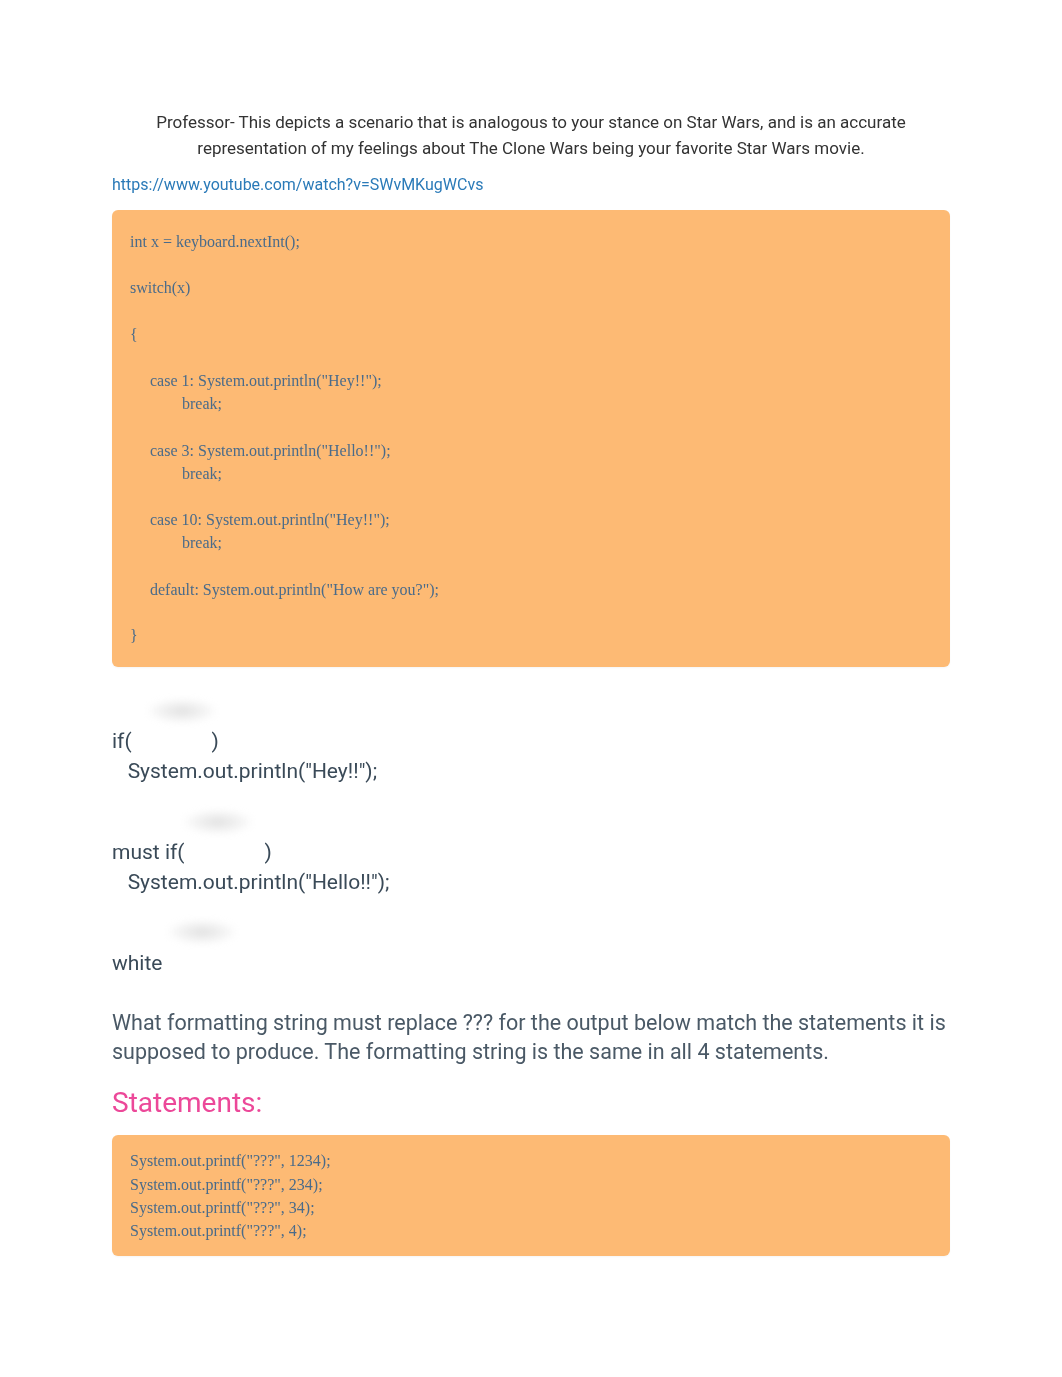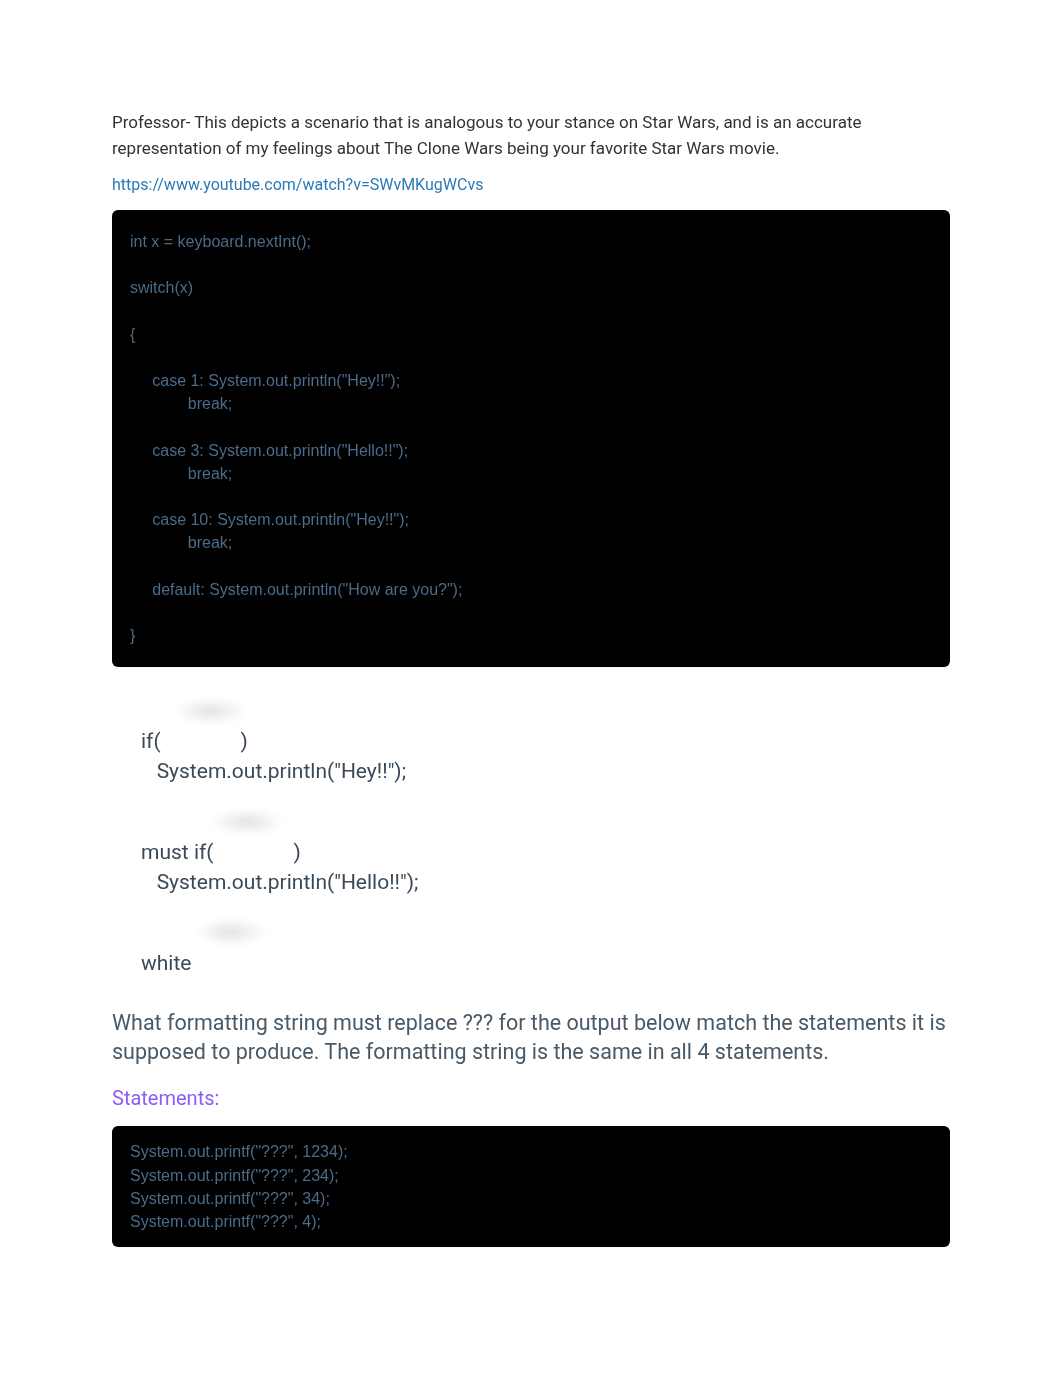--- a/index.html
+++ b/index.html
@@ -12,54 +12,54 @@
       width: 1062px;
     }
     .page {
       padding: 110px 112px 100px 112px;
     }
     .intro {
       font-size: 17px;
       line-height: 1.5;
       color: #333;
       margin-bottom: 14px;
+      text-align: center;
     }
     .link {
       color: #2a7ab8;
       font-size: 16px;
       text-decoration: none;
       display: inline-block;
       margin-bottom: 16px;
     }
     .question {
       font-size: 21.5px;
       color: #4a5966;
       line-height: 1.35;
       margin-bottom: 20px;
     }
     .codeblock {
-      background: #000000;
+      background: #fdba74;
       border-radius: 6px;
       padding: 20px 18px;
-      font-family: Liberation Sans, sans-serif;
+      font-family: Liberation Serif, serif;
       font-size: 16px;
       line-height: 1.45;
       color: #4a6b8a;
       white-space: pre;
       margin-bottom: 30px;
       box-shadow: 0 1px 2px rgba(0,0,0,0.04);
     }
     .answer-area {
       font-size: 21px;
       color: #3a4a58;
       line-height: 1.4;
       margin-bottom: 30px;
       font-family: -apple-system, BlinkMacSystemFont, "Segoe UI", Roboto, sans-serif;
       position: relative;
-      margin-left: 29px;
     }
     .answer-line {
       margin-bottom: 0;
       position: relative;
     }
     .blur-spot {
       display: inline-block;
       width: 72px;
       height: 26px;
       border-radius: 13px;
@@ -71,22 +71,22 @@
     }
     .blur-row {
       height: 28px;
       padding-left: 34px;
       margin-bottom: 2px;
     }
     .answer-spacer {
       height: 22px;
     }
     .subheading {
-      font-size: 20px;
-      color: #8b5cf6;
+      font-size: 28px;
+      color: #ec4899;
       margin-bottom: 16px;
     }
   </style>
 </head>
 <body>
 
 <div class="page">
 
   <div class="intro">Professor- This depicts a scenario that is analogous to your stance on Star Wars, and is an accurate representation of my feelings about The Clone Wars being your favorite Star Wars movie.</div>
 

